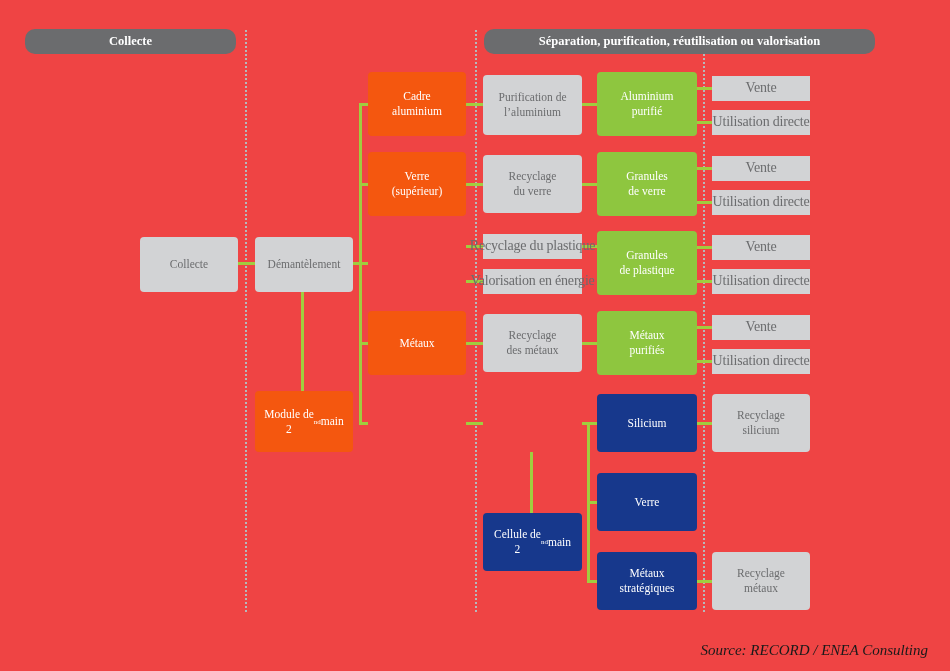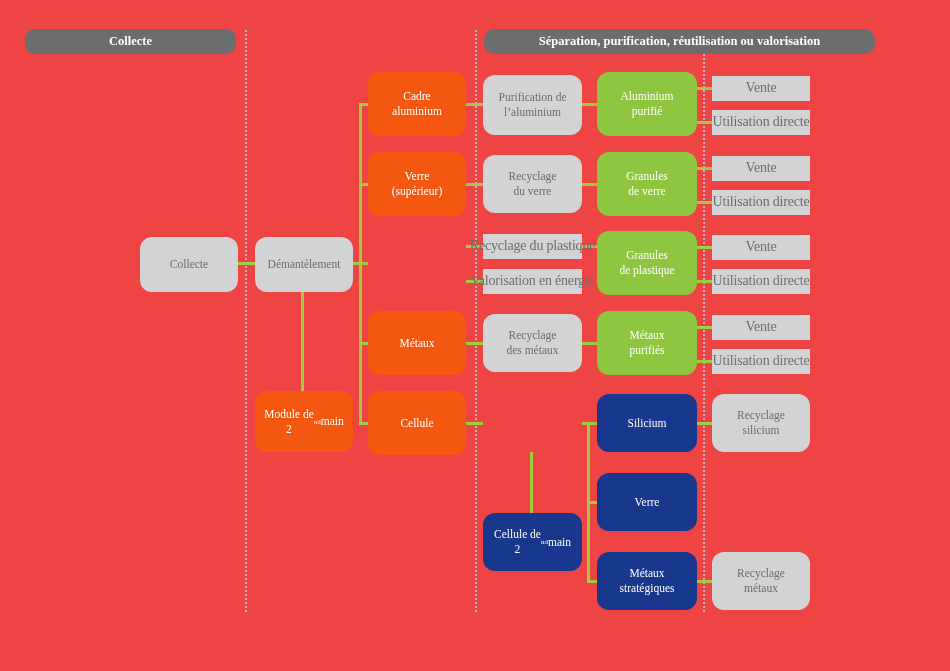--- a/index.html
+++ b/index.html
@@ -8,21 +8,21 @@
     font-family:Liberation Serif, serif;
   }
   .bar{
     position:absolute;height:25px;border-radius:10px;
     background:var(--header-bar,#6b6c6e);color:#fff;
     font-size:12.5px;font-weight:bold;
     display:flex;align-items:center;justify-content:center;
     white-space:nowrap;
   }
   .nd{
-    position:absolute;border-radius:12px;
+    position:absolute;border-radius:4px;
     display:flex;align-items:center;justify-content:center;
     text-align:center;font-size:11.5px;line-height:1.3;
     white-space:pre-line;padding:2px;box-sizing:border-box;
   }
   .nd.g{background:var(--box-gray,#d2d3d5);color:var(--box-gray-text,#6b6c6e);}
   .nd.o{background:var(--box-orange,#f4570f);color:#fff;}
   .nd.gr{background:var(--box-green,#8ec63f);color:#fff;}
   .nd.b{background:var(--box-blue,#17388c);color:#fff;}
   .nd.sm{font-size:14px;border-radius:0;letter-spacing:-0.2px;white-space:nowrap;}
   .ln{position:absolute;background:var(--connector,#a0cd3f);display:block;}
@@ -91,21 +91,20 @@
   <div class="nd g" style="left:140px;top:237px;width:98px;height:55px">Collecte</div>
   <div class="nd g" style="left:255px;top:237px;width:98px;height:55px">Démantèlement</div>
   <div class="nd o" style="left:255px;top:391px;width:98px;height:61px">Module de
 2<sup>nd</sup> main</div>
 
   <div class="nd o" style="left:368px;top:72px;width:98px;height:64px">Cadre
 aluminium</div>
   <div class="nd o" style="left:368px;top:152px;width:98px;height:64px">Verre
 (supérieur)</div>
   <div class="nd o" style="left:368px;top:311px;width:98px;height:64px">Métaux</div>
-  <div class="nd o" style="left:368px;top:391px;width:98px;height:64px">Cellule</div>
 
   <div class="nd g" style="left:483px;top:75px;width:99px;height:60px">Purification de
 l’aluminium</div>
   <div class="nd g" style="left:483px;top:155px;width:99px;height:58px">Recyclage
 du verre</div>
   <div class="nd g sm" style="left:483px;top:234px;width:99px;height:25px">Recyclage du plastique</div>
   <div class="nd g sm" style="left:483px;top:269px;width:99px;height:25px">Valorisation en énergie</div>
   <div class="nd g" style="left:483px;top:314px;width:99px;height:58px">Recyclage
 des métaux</div>
   <div class="nd b" style="left:483px;top:513px;width:99px;height:58px">Cellule de
@@ -130,14 +129,15 @@
   <div class="nd g sm" style="left:712px;top:190px;width:98px;height:25px">Utilisation directe</div>
   <div class="nd g sm" style="left:712px;top:235px;width:98px;height:25px">Vente</div>
   <div class="nd g sm" style="left:712px;top:269px;width:98px;height:25px">Utilisation directe</div>
   <div class="nd g sm" style="left:712px;top:315px;width:98px;height:25px">Vente</div>
   <div class="nd g sm" style="left:712px;top:349px;width:98px;height:25px">Utilisation directe</div>
   <div class="nd g" style="left:712px;top:394px;width:98px;height:58px">Recyclage
 silicium</div>
   <div class="nd g" style="left:712px;top:552px;width:98px;height:58px">Recyclage
 métaux</div>
 
+  <div class="src" style="right:22px;top:642px">Source: RECORD / ENEA Consulting</div>
 
 </div>
 
 </body></html>

